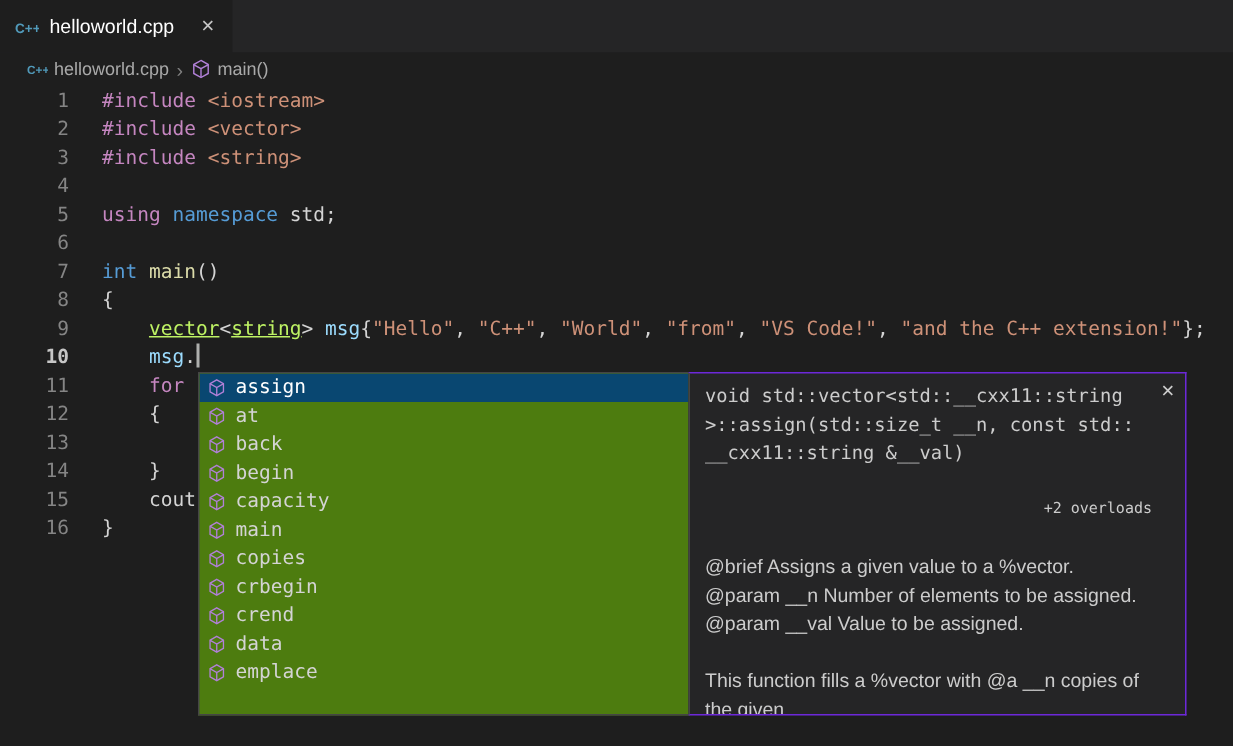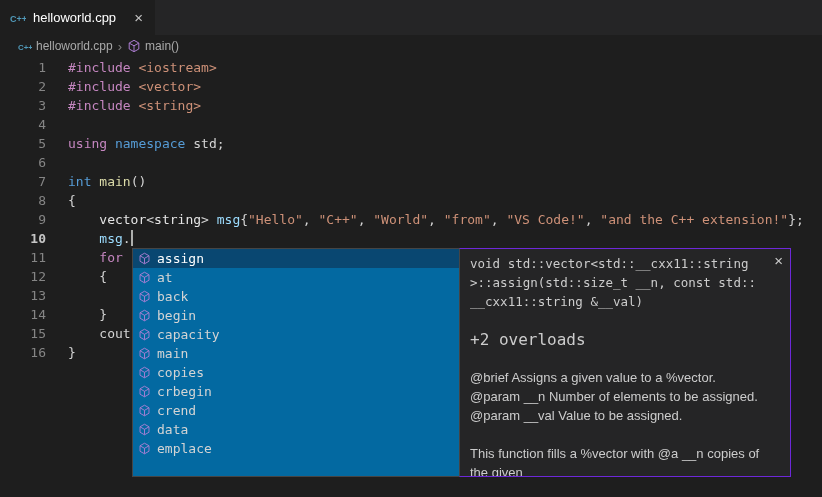--- a/index.html
+++ b/index.html
@@ -24,45 +24,45 @@
   
   .editor { position:relative; padding-top:1px; }
   .code-line { display:flex; height:19px; line-height:19px;
     font-family:"DejaVu Sans Mono","Liberation Mono",monospace; font-size:13px; }
   .line-num { width:46px; text-align:right; color:#858585; flex:none;
     font-family:"DejaVu Sans Mono","Liberation Mono",monospace; }
   .code-line.active .line-num { color:#c6c6c6;font-weight:bold; }
   .line-code { padding-left:22px; white-space:pre; color:#d4d4d4; }
   .tk-kw  { color:#C586C0; }
   .tk-kwb { color:#569CD6; }
-  .tk-type{ color:#e5e5e5; }
+  .tk-type{ color:#bef264;text-decoration:underline; }
   .tk-fn  { color:#DCDCAA; }
   .tk-var { color:#9CDCFE; }
   .tk-str { color:#CE9178; }
   .tk-pl  { color:#D4D4D4; }
   .cursor { display:inline-block; width:2px; height:16px; background:#aeafad;
     vertical-align:-3px; }
 
   
   .suggest { position:absolute; left:132px; top:248px; display:flex; z-index:10; }
-  .suggest-list { width:328px; height:229px; background:#0369a1;
+  .suggest-list { width:328px; height:229px; background:#4d7c0f;
     border:1px solid #454545; overflow:hidden; }
   .suggest-item { display:flex; align-items:center; height:19px; padding-left:5px;
     gap:5px; font-family:"DejaVu Sans Mono","Liberation Mono",monospace;
     font-size:13px; color:#d4d4d4; cursor:pointer; }
   .suggest-item.selected { background:#094771; color:#ffffff; }
   .method-icon { flex:none; width:14px; height:14px; }
 
   .suggest-docs { width:332px; height:229px; background:#252526;
     border:1px solid #6d28d9; border-left:1px solid #454545; margin-left:-1px;
     padding:5px 22px 4px 10px; color:#cccccc; position:relative; overflow:hidden; }
   .docs-signature { font-family:"DejaVu Sans Mono","Liberation Mono",monospace;
     font-size:12.5px; line-height:19px; white-space:pre-wrap; color:#cccccc; }
   .docs-overloads { font-family:"DejaVu Sans Mono","Liberation Mono",monospace;
-    font-size:16px; line-height:19px; margin-top:19px; color:#cccccc; }
+    font-size:10px; line-height:19px; margin-top:19px; color:#cccccc;text-align:right; }
   .docs-text { font-size:13px; line-height:19px; margin-top:19px; }
   .docs-body { font-size:13px; line-height:19px; margin-top:19px; }
   .docs-close { position:absolute; top:3px; right:7px; color:#cccccc;
     font-size:15px; cursor:pointer; }
 </style>
 </head>
 <body>
 
 <div class="tabbar">
   <div class="tab">

